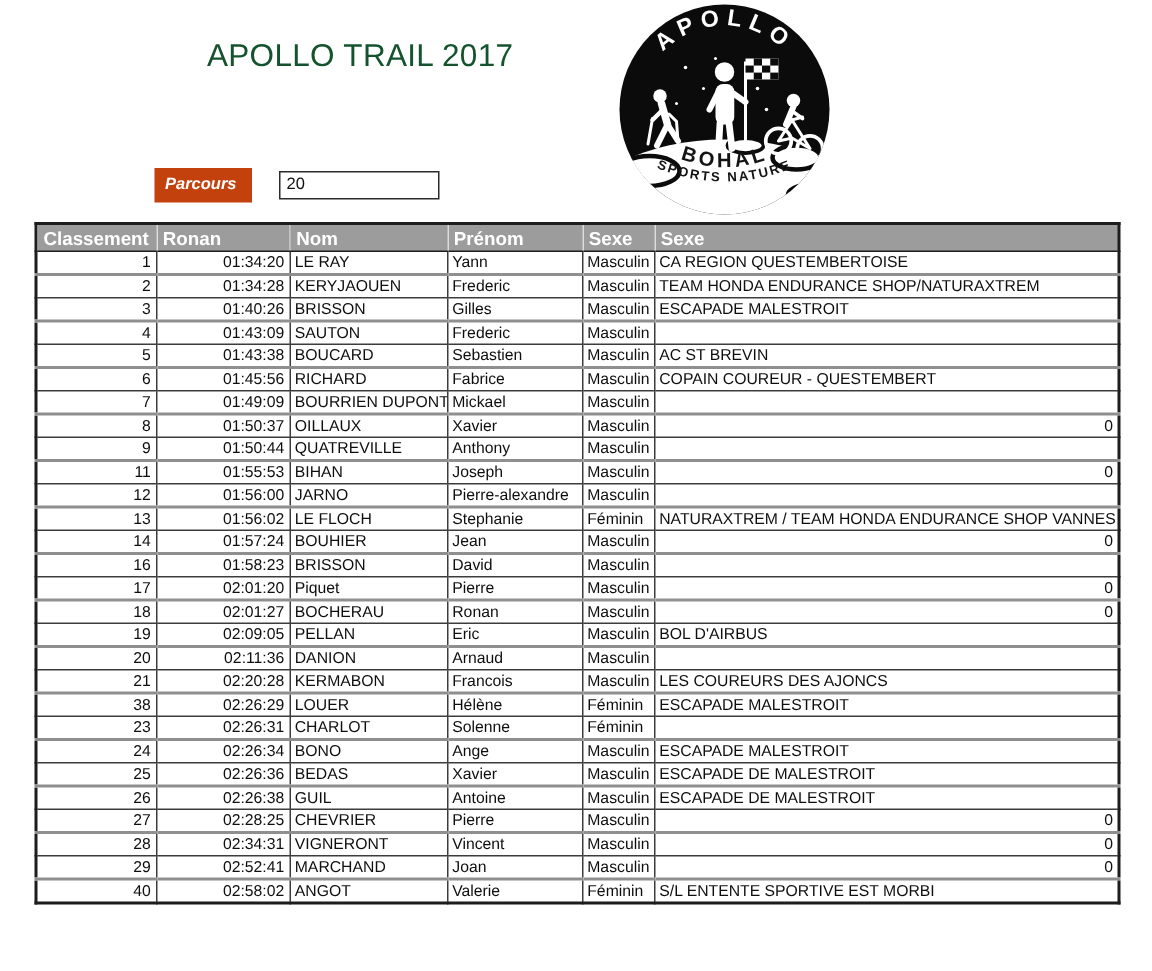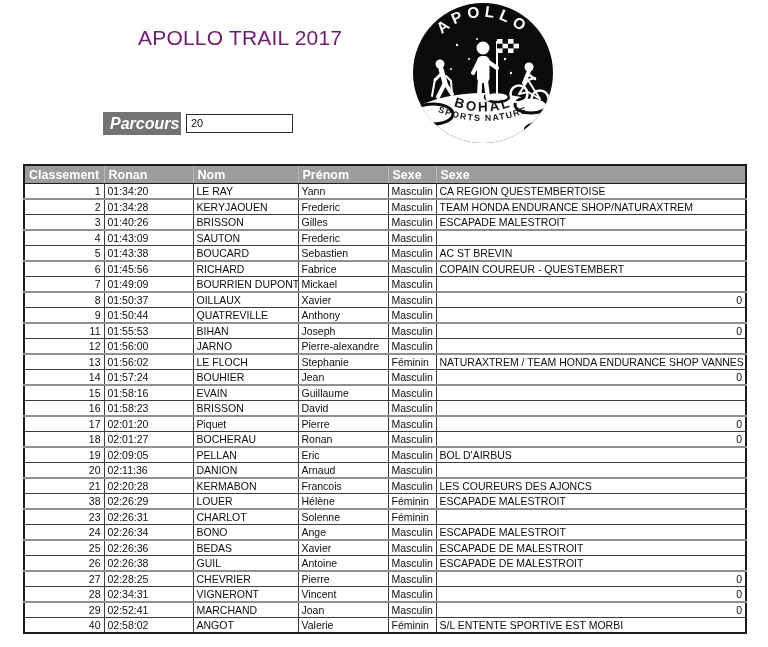--- a/index.html
+++ b/index.html
@@ -4,58 +4,57 @@
 <style>
   html,body{margin:0;padding:0}
   body{
     width:768px;height:647px;position:relative;overflow:hidden;
     background:#ffffff;
     font-family:"Liberation Sans","DejaVu Sans",sans-serif;
     color:#111;
   }
   .page-title{
     position:absolute;left:138px;top:26px;
-    font-size:21px;font-weight:400;letter-spacing:0.2px;color:#701a75;
+    font-size:21px;font-weight:400;letter-spacing:0.2px;color:#14532d;
     white-space:nowrap;
   }
   .logo-wrap{position:absolute;left:407px;top:1px;width:152px;height:146px}
   .parcours-label{
-    position:absolute;left:103px;top:112px;width:78px;height:23px;
-    background:#737373;color:#ffffff;
-    font-style:italic;font-weight:bold;font-size:16px;line-height:23px;
+    position:absolute;left:103px;top:112px;width:65px;height:23px;
+    background:#c2410c;color:#ffffff;
+    font-style:italic;font-weight:bold;font-size:11px;line-height:23px;
     padding-left:7px;box-sizing:border-box;
   }
   .parcours-value{
     position:absolute;left:186px;top:114px;width:107px;height:19px;
     border:1px solid #2b2b2b;box-sizing:border-box;background:#fff;
     font-size:11px;line-height:17px;padding-left:4px;color:#101010;
   }
   table.results{
     position:absolute;left:23px;top:148px;width:722px;
     border-collapse:collapse;table-layout:fixed;
     border:2px solid #1d1d1d;
-    margin-top:16px;
   }
   table.results th{
     background:#9c9c9c;color:#ffffff;
     font-weight:bold;font-size:12.5px;text-align:left;
     height:17px;padding:0 0 0 4px;
     border-left:1px solid #b9b9b9;border-bottom:1px solid #1d1d1d;
     overflow:hidden;white-space:nowrap;
   }
   table.results th:first-child{border-left:none}
   table.results td{
     font-size:10.5px;color:#0e0e0e;background:#fff;
     height:14px;line-height:13px;padding:0 3px;
     border:1px solid #3c3c3c;
     overflow:hidden;white-space:nowrap;
   }
   table.results tbody tr:nth-child(even) td{border-top:2px solid #8f8f8f}
   td.right{text-align:right}
-  td.col-temps{text-align:left;padding-right:1px}
+  td.col-temps{text-align:right;padding-right:1px}
   td.col-classement{text-align:right;padding-right:6px}
 </style>
 </head>
 <body>
 
 <div class="page-title">APOLLO TRAIL 2017</div>
 
 <div class="logo-wrap">
   <svg width="152" height="146" viewBox="0 0 152 146">
     <defs>
@@ -262,28 +261,20 @@
       </tr>
       <tr>
         <td class="col-classement">14</td>
         <td class="col-temps">01:57:24</td>
         <td class="col-nom">BOUHIER</td>
         <td class="col-prenom">Jean</td>
         <td class="col-sexe">Masculin</td>
         <td class="col-club right">0</td>
       </tr>
       <tr>
-        <td class="col-classement">15</td>
-        <td class="col-temps">01:58:16</td>
-        <td class="col-nom">EVAIN</td>
-        <td class="col-prenom">Guillaume</td>
-        <td class="col-sexe">Masculin</td>
-        <td class="col-club"></td>
-      </tr>
-      <tr>
         <td class="col-classement">16</td>
         <td class="col-temps">01:58:23</td>
         <td class="col-nom">BRISSON</td>
         <td class="col-prenom">David</td>
         <td class="col-sexe">Masculin</td>
         <td class="col-club"></td>
       </tr>
       <tr>
         <td class="col-classement">17</td>
         <td class="col-temps">02:01:20</td>

